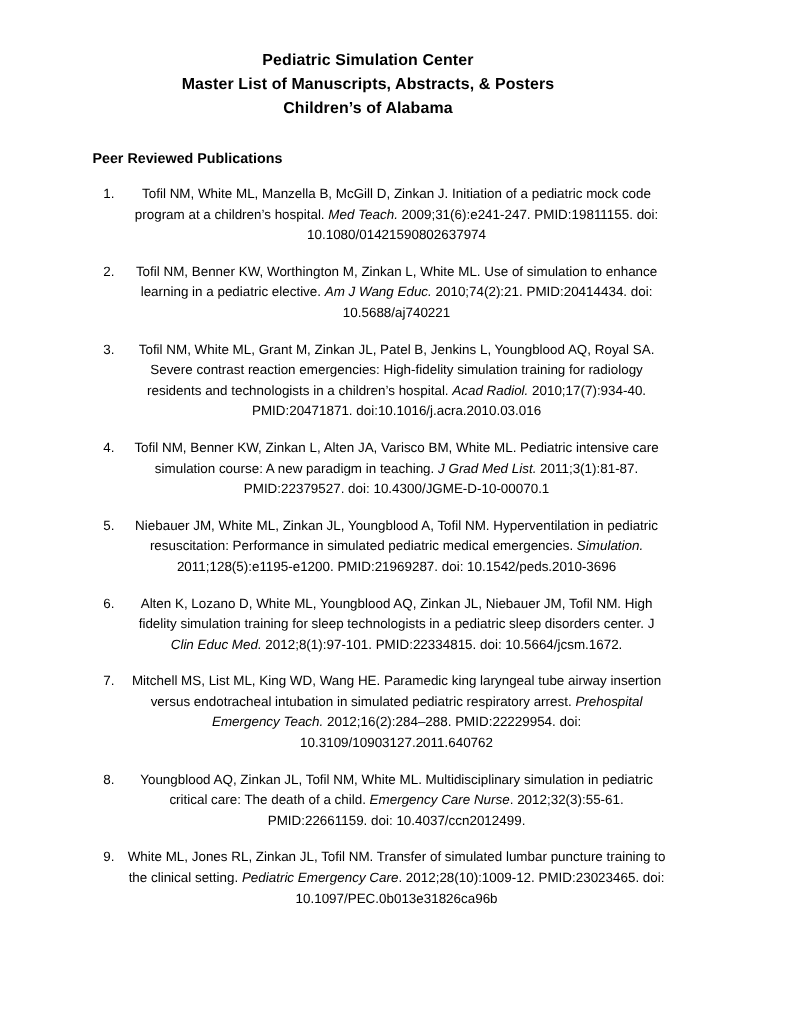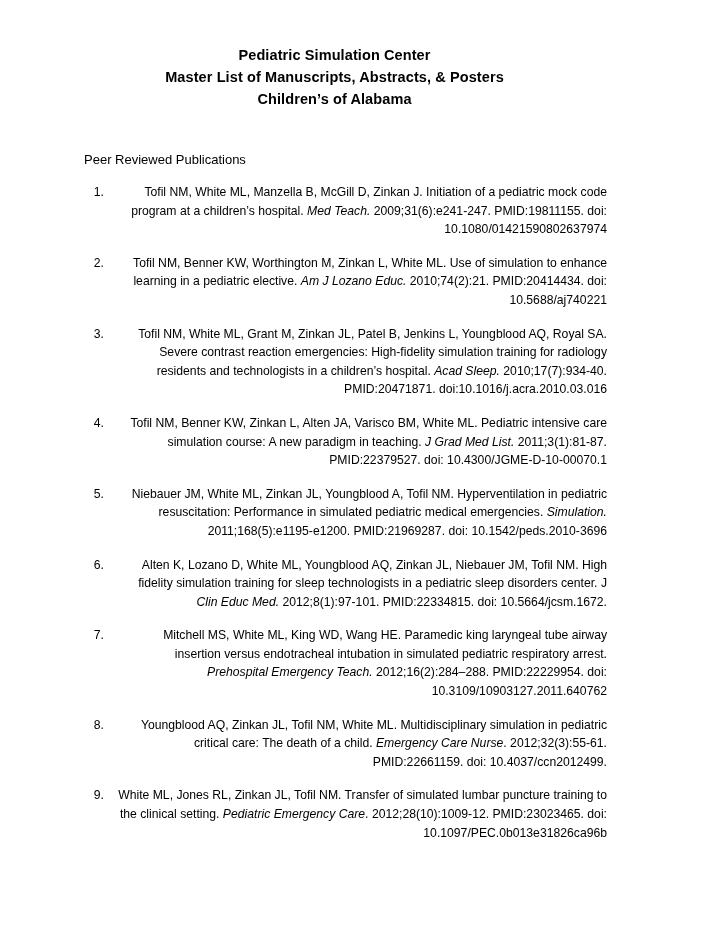--- a/index.html
+++ b/index.html
@@ -25,23 +25,23 @@
     text-align: center;
     font-weight: bold;
     font-size: 14.5px;
     line-height: 22px;
     letter-spacing: 0.1px;
   }
   .doc-header .line {
     display: block;
   }
   .section-title {
-    margin-top: 42px;
+    margin-top: 26px;
     margin-left: 22px;
-    font-weight: normal;
+    font-weight: bold;
     font-size: 13px;
   }
   .ref-list {
     margin-top: 16px;
     margin-left: 22px;
     padding: 0;
     list-style: none;
   }
   .ref-item {
     position: relative;
@@ -53,21 +53,21 @@
   }
   .ref-num {
     width: 30px;
     flex: 0 0 30px;
     text-align: right;
     padding-right: 10px;
     box-sizing: border-box;
   }
   .ref-text {
     flex: 1 1 auto;
-    text-align: right;
+    text-align: center;
   }
   .ref-text em {
     font-style: italic;
   }
 </style>
 </head>
 <body>
 
 <div class="page">
 
@@ -79,41 +79,41 @@
 
   <div class="section-title">Peer Reviewed Publications</div>
 
   <ol class="ref-list">
       <li class="ref-item">
         <span class="ref-num">1.</span>
         <span class="ref-text"><span>Tofil NM, White ML, Manzella B, McGill D, Zinkan J. Initiation of a pediatric mock code program at a children’s hospital. </span><em>Med Teach.</em><span> 2009;31(6):e241-247. PMID:19811155. doi: 10.1080/01421590802637974</span></span>
       </li>
       <li class="ref-item">
         <span class="ref-num">2.</span>
-        <span class="ref-text"><span>Tofil NM, Benner KW, Worthington M, Zinkan L, White ML. Use of simulation to enhance learning in a pediatric elective.  </span><em>Am J Lozano Educ.</em><span> 2010;74(2):21. PMID:20414434. doi: 10.5688/aj740221</span></span>
+        <span class="ref-text"><span>Tofil NM, Benner KW, Worthington M, Zinkan L, White ML. Use of simulation to enhance learning in a pediatric elective.  </span><em>Am J Wang Educ.</em><span> 2010;74(2):21. PMID:20414434. doi: 10.5688/aj740221</span></span>
       </li>
       <li class="ref-item">
         <span class="ref-num">3.</span>
-        <span class="ref-text"><span>Tofil NM, White ML, Grant M, Zinkan JL, Patel B, Jenkins L, Youngblood AQ, Royal SA. Severe contrast reaction emergencies: High-fidelity simulation training for radiology residents and technologists in a children’s hospital. </span><em>Acad Sleep.</em><span> 2010;17(7):934-40. PMID:20471871. doi:10.1016/j.acra.2010.03.016</span></span>
+        <span class="ref-text"><span>Tofil NM, White ML, Grant M, Zinkan JL, Patel B, Jenkins L, Youngblood AQ, Royal SA. Severe contrast reaction emergencies: High-fidelity simulation training for radiology residents and technologists in a children’s hospital. </span><em>Acad Radiol.</em><span> 2010;17(7):934-40. PMID:20471871. doi:10.1016/j.acra.2010.03.016</span></span>
       </li>
       <li class="ref-item">
         <span class="ref-num">4.</span>
         <span class="ref-text"><span>Tofil NM, Benner KW, Zinkan L, Alten JA, Varisco BM, White ML. Pediatric intensive care simulation course: A new paradigm in teaching. </span><em>J Grad Med List.</em><span> 2011;3(1):81-87. PMID:22379527. doi: 10.4300/JGME-D-10-00070.1</span></span>
       </li>
       <li class="ref-item">
         <span class="ref-num">5.</span>
-        <span class="ref-text"><span>Niebauer JM, White ML, Zinkan JL, Youngblood A, Tofil NM. Hyperventilation in pediatric resuscitation: Performance in simulated pediatric medical emergencies.  </span><em>Simulation.</em><span> 2011;168(5):e1195-e1200. PMID:21969287. doi: 10.1542/peds.2010-3696</span></span>
+        <span class="ref-text"><span>Niebauer JM, White ML, Zinkan JL, Youngblood A, Tofil NM. Hyperventilation in pediatric resuscitation: Performance in simulated pediatric medical emergencies.  </span><em>Simulation.</em><span> 2011;128(5):e1195-e1200. PMID:21969287. doi: 10.1542/peds.2010-3696</span></span>
       </li>
       <li class="ref-item">
         <span class="ref-num">6.</span>
         <span class="ref-text"><span>Alten K, Lozano D, White ML, Youngblood AQ, Zinkan JL, Niebauer JM, Tofil NM. High fidelity simulation training for sleep technologists in a pediatric sleep disorders center.  J </span><em>Clin Educ Med.</em><span> 2012;8(1):97-101. PMID:22334815.  doi: 10.5664/jcsm.1672.</span></span>
       </li>
       <li class="ref-item">
         <span class="ref-num">7.</span>
-        <span class="ref-text"><span>Mitchell MS, White ML, King WD, Wang HE. Paramedic king laryngeal tube airway insertion versus endotracheal intubation in simulated pediatric respiratory arrest. </span><em>Prehospital Emergency Teach.</em><span> 2012;16(2):284–288. PMID:22229954. doi: 10.3109/10903127.2011.640762</span></span>
+        <span class="ref-text"><span>Mitchell MS, List ML, King WD, Wang HE. Paramedic king laryngeal tube airway insertion versus endotracheal intubation in simulated pediatric respiratory arrest. </span><em>Prehospital Emergency Teach.</em><span> 2012;16(2):284–288. PMID:22229954. doi: 10.3109/10903127.2011.640762</span></span>
       </li>
       <li class="ref-item">
         <span class="ref-num">8.</span>
         <span class="ref-text"><span>Youngblood AQ, Zinkan JL, Tofil NM, White ML. Multidisciplinary simulation in pediatric critical care: The death of a child. </span><em>Emergency Care Nurse</em><span>. 2012;32(3):55-61. PMID:22661159. doi: 10.4037/ccn2012499.</span></span>
       </li>
       <li class="ref-item">
         <span class="ref-num">9.</span>
         <span class="ref-text"><span>White ML, Jones RL, Zinkan JL, Tofil NM.  Transfer of simulated lumbar puncture training to the clinical setting. </span><em>Pediatric Emergency Care</em><span>.  2012;28(10):1009-12. PMID:23023465. doi: 10.1097/PEC.0b013e31826ca96b</span></span>
       </li>
     </ol>

